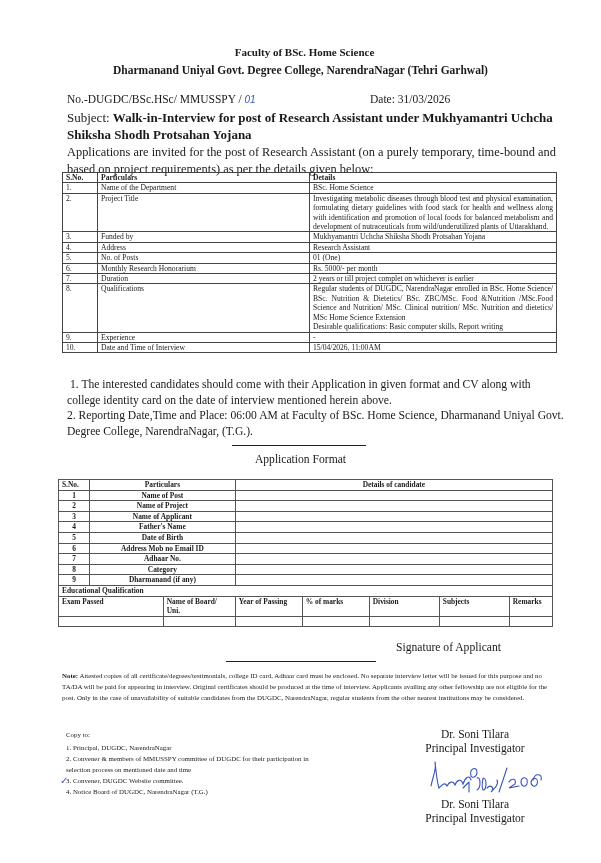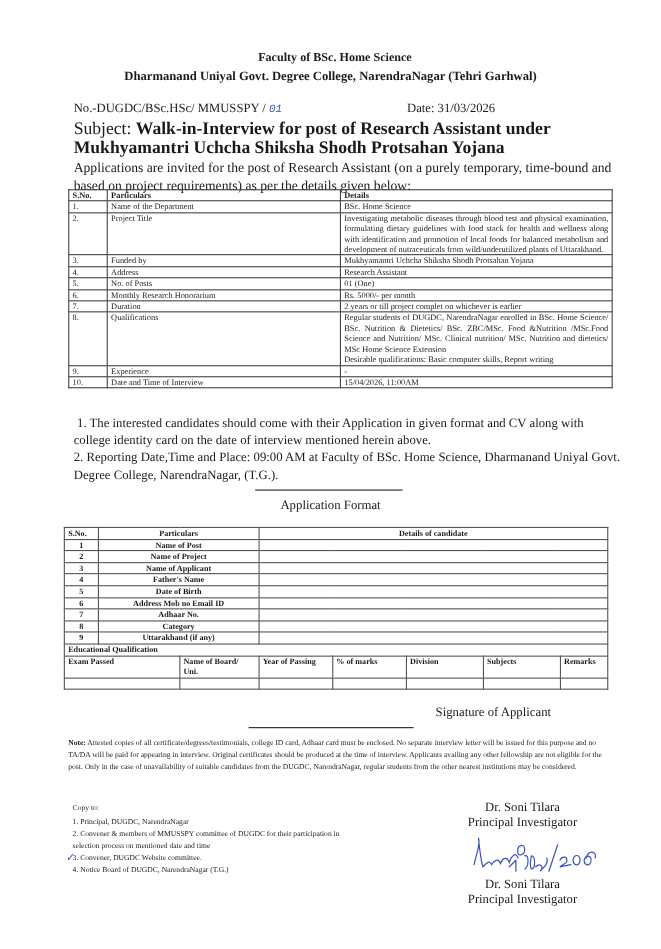--- a/index.html
+++ b/index.html
@@ -2,23 +2,23 @@
 <html><head>
 <meta charset="utf-8">
 <style>
   html, body { margin: 0; padding: 0; background: #ffffff; }
   body { width: 601px; height: 863px; position: relative; overflow: hidden; color: #1a1a1a;
          font-family: "Liberation Serif", "DejaVu Serif", serif; }
   .abs { position: absolute; }
   .hdr1 { top: 46px; left: 4px; width: 601px; text-align: center; font-weight: bold; font-size: 11px; }
   .hdr2 { top: 64px; left: 0; width: 601px; text-align: center; font-weight: bold; font-size: 11.5px; }
   .refno { top: 93px; left: 67px; font-size: 11.5px; }
-  .refno .hand { color: #3a53b8; font-style: italic; font-family: Liberation Mono, monospace; font-size: 10px; }
+  .refno .hand { color: #3a53b8; font-style: italic; font-family: Liberation Sans, sans-serif; font-size: 10px; }
   .date { top: 93px; left: 370px; font-size: 11.5px; }
-  .subject { top: 109px; left: 67px; width: 490px; font-size: 16px; line-height: 17px; }
+  .subject { top: 109px; left: 67px; width: 490px; font-size: 13px; line-height: 17px; }
   .subject b { font-weight: bold; }
   .intro { top: 144px; left: 67px; width: 495px; font-size: 12.4px; line-height: 17px; }
 
   table { border-collapse: collapse; }
   .t1 { top: 172px; left: 62px; width: 495px; font-size: 7.6px; line-height: 9.4px; }
   .t1 td, .t1 th { border: 0.8px solid #444; padding: 0 3px; vertical-align: top; text-align: left; font-weight: normal; }
   .t1 th { font-weight: bold; }
   .t1 .c1 { width: 28px; }
   .t1 .c2 { width: 205px; }
   .t1 .justify { text-align: justify; }
@@ -121,21 +121,21 @@
   <tr>
     <td>10.</td>
     <td>Date and Time of Interview</td>
     <td>15/04/2026, 11:00AM</td>
   </tr>
 </tbody>
   </table>
 
 <div class="abs notes">
   <div style="text-indent:3px">1. The interested candidates should come with their Application in given format and CV along with college identity card on the date of interview mentioned herein above.</div>
-  <div>2. Reporting Date,Time and Place: 09:00 AM at Faculty of BSc. Home Science, Dharmanand Uniyal Govt. Degree College, NarendraNagar, (T.G.).</div>
+  <div>2. Reporting Date,Time and Place: 06:00 AM at Faculty of BSc. Home Science, Dharmanand Uniyal Govt. Degree College, NarendraNagar, (T.G.).</div>
 </div>
 
 <div class="abs rule1"></div>
 <div class="abs appfmt">Application Format</div>
 
 <table class="abs t2">
   <tbody>
       <tr>
     <td class="sn" style="text-align:left">S.No.</td>
     <td class="pt" colspan="2">Particulars</td>
@@ -176,21 +176,21 @@
         <td class="pt" colspan="2">Adhaar No.</td>
         <td colspan="5"></td>
       </tr>
   <tr>
         <td class="sn">8</td>
         <td class="pt" colspan="2">Category</td>
         <td colspan="5"></td>
       </tr>
   <tr>
         <td class="sn">9</td>
-        <td class="pt" colspan="2">Uttarakhand (if any)</td>
+        <td class="pt" colspan="2">Dharmanand (if any)</td>
         <td colspan="5"></td>
       </tr>
   <tr>
     <td class="eq" colspan="8">Educational Qualification</td>
   </tr>
   <tr>
     <td class="edh" colspan="2" style="width:66px">Exam Passed</td>
     <td class="edh" style="width:65px">Name of Board/ Uni.</td>
     <td class="edh" style="width:60px">Year of Passing</td>
     <td class="edh" style="width:60px">% of marks</td>

